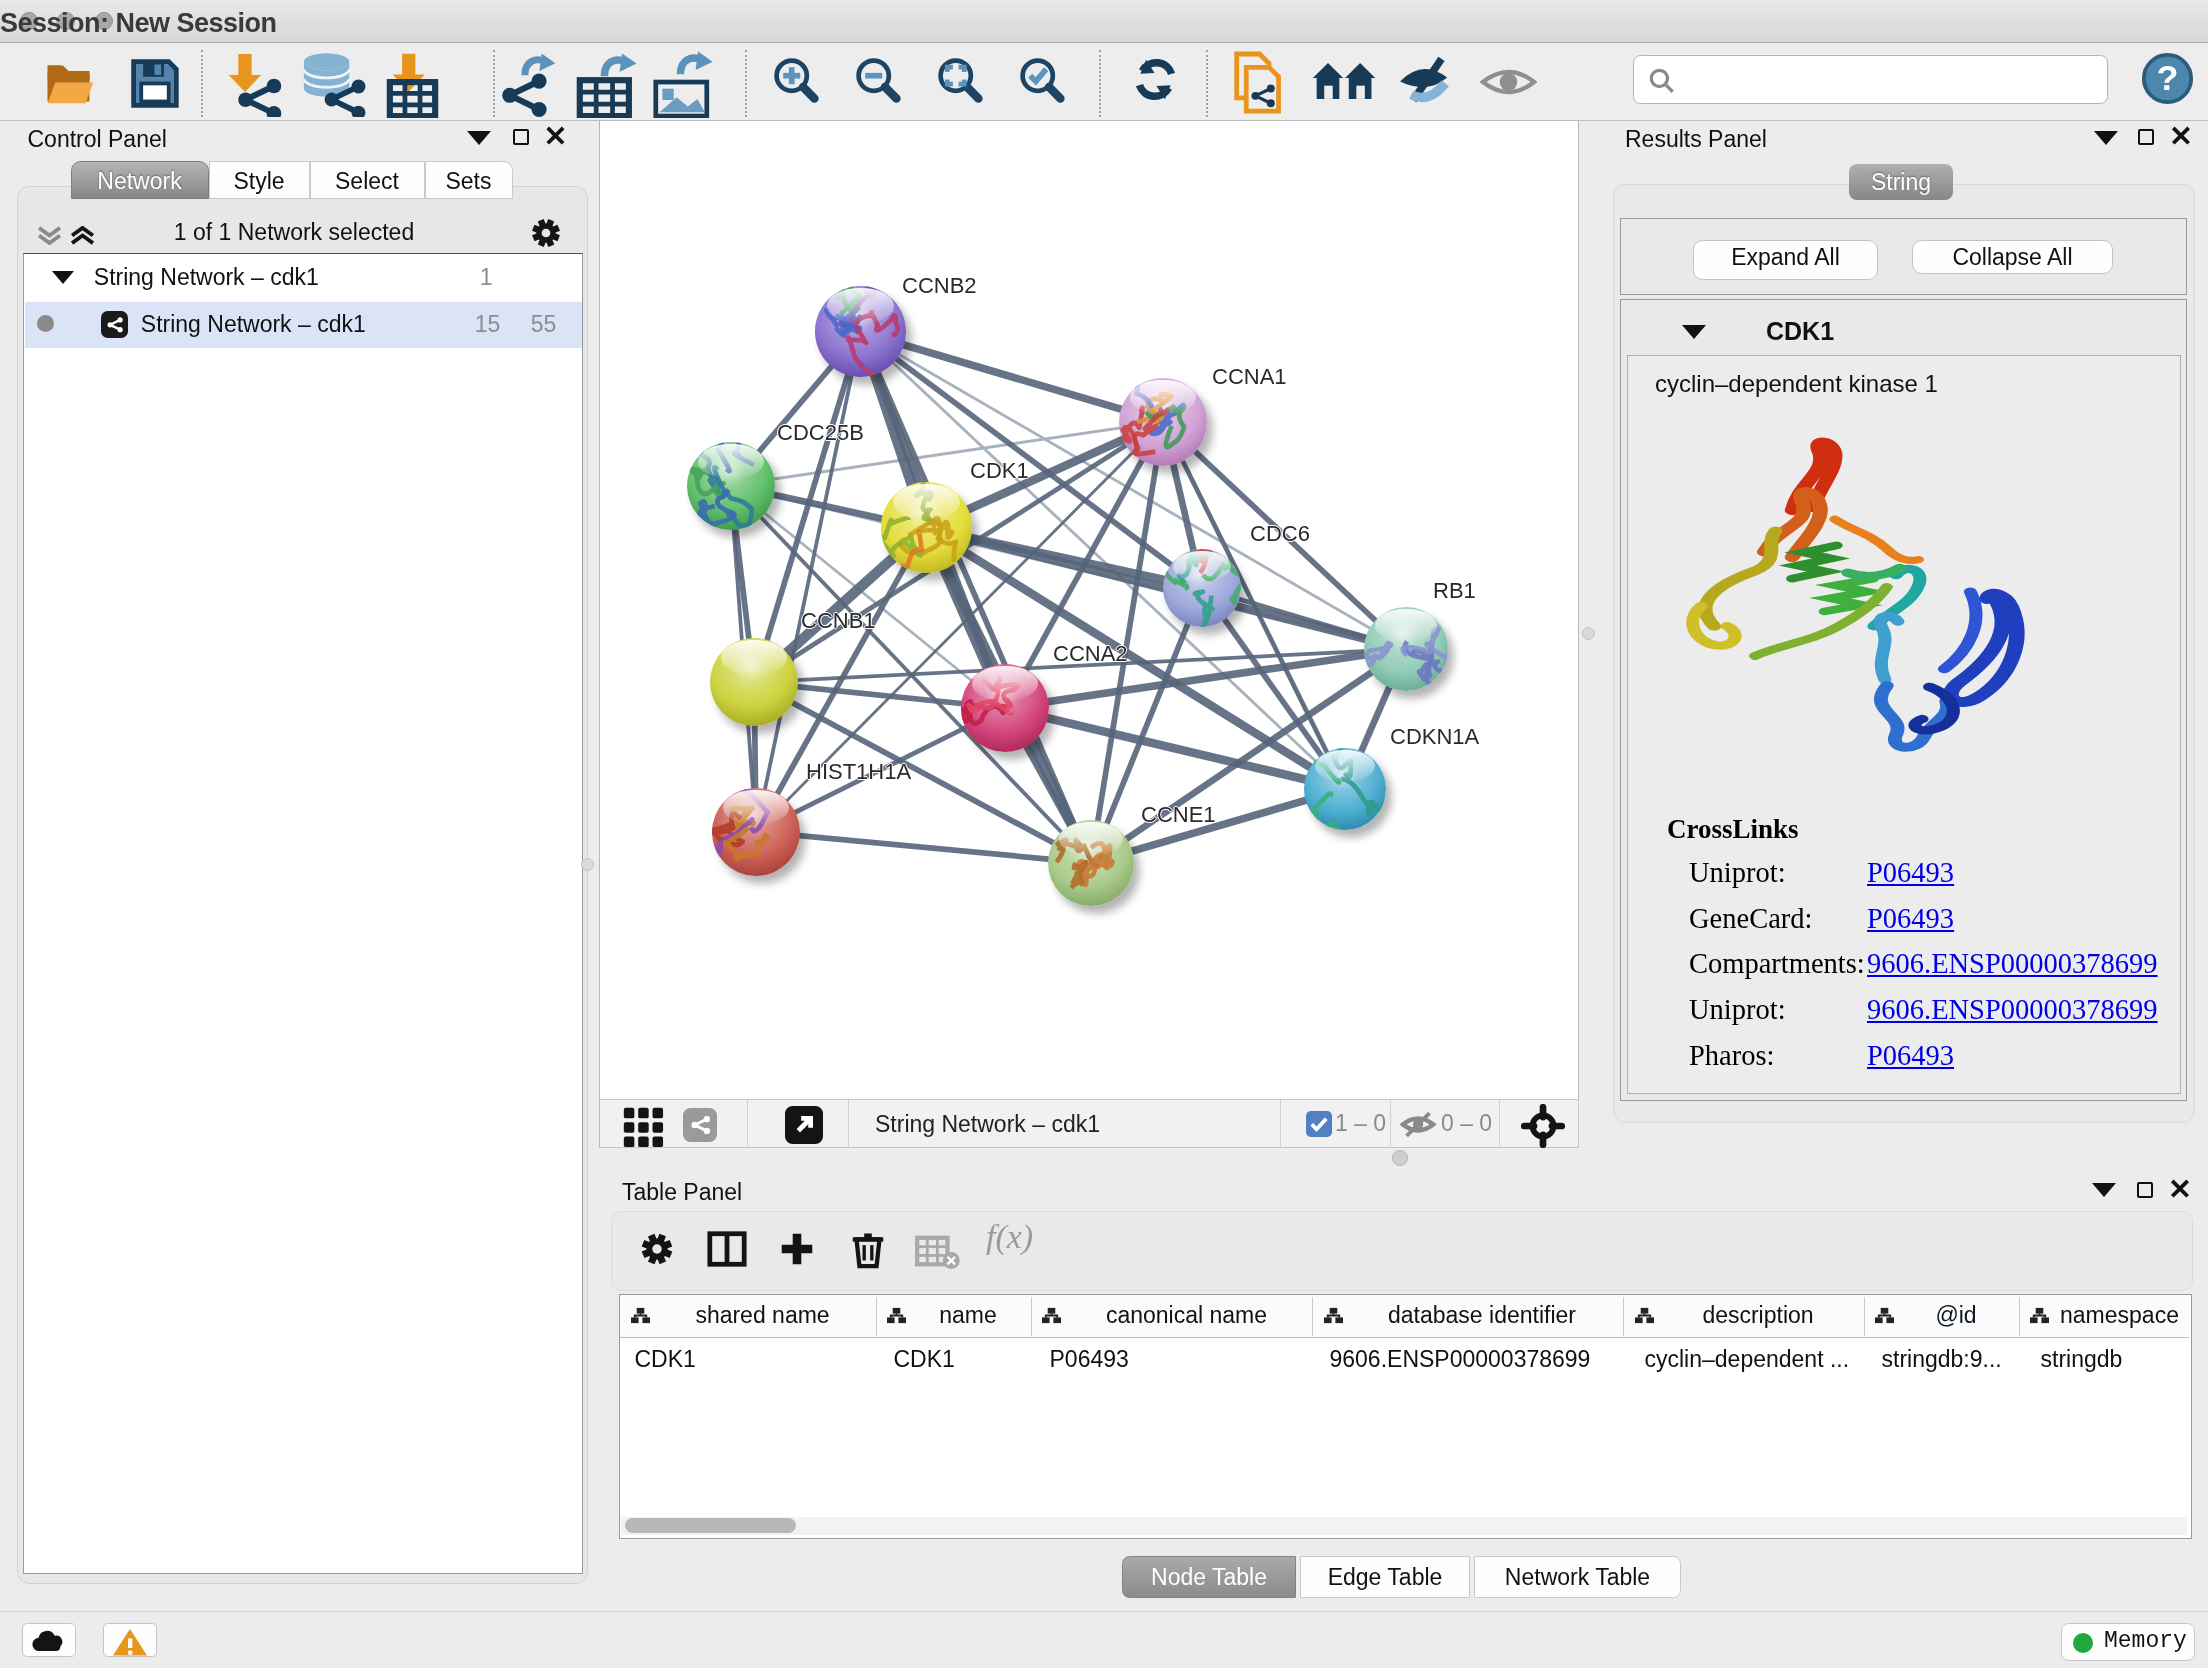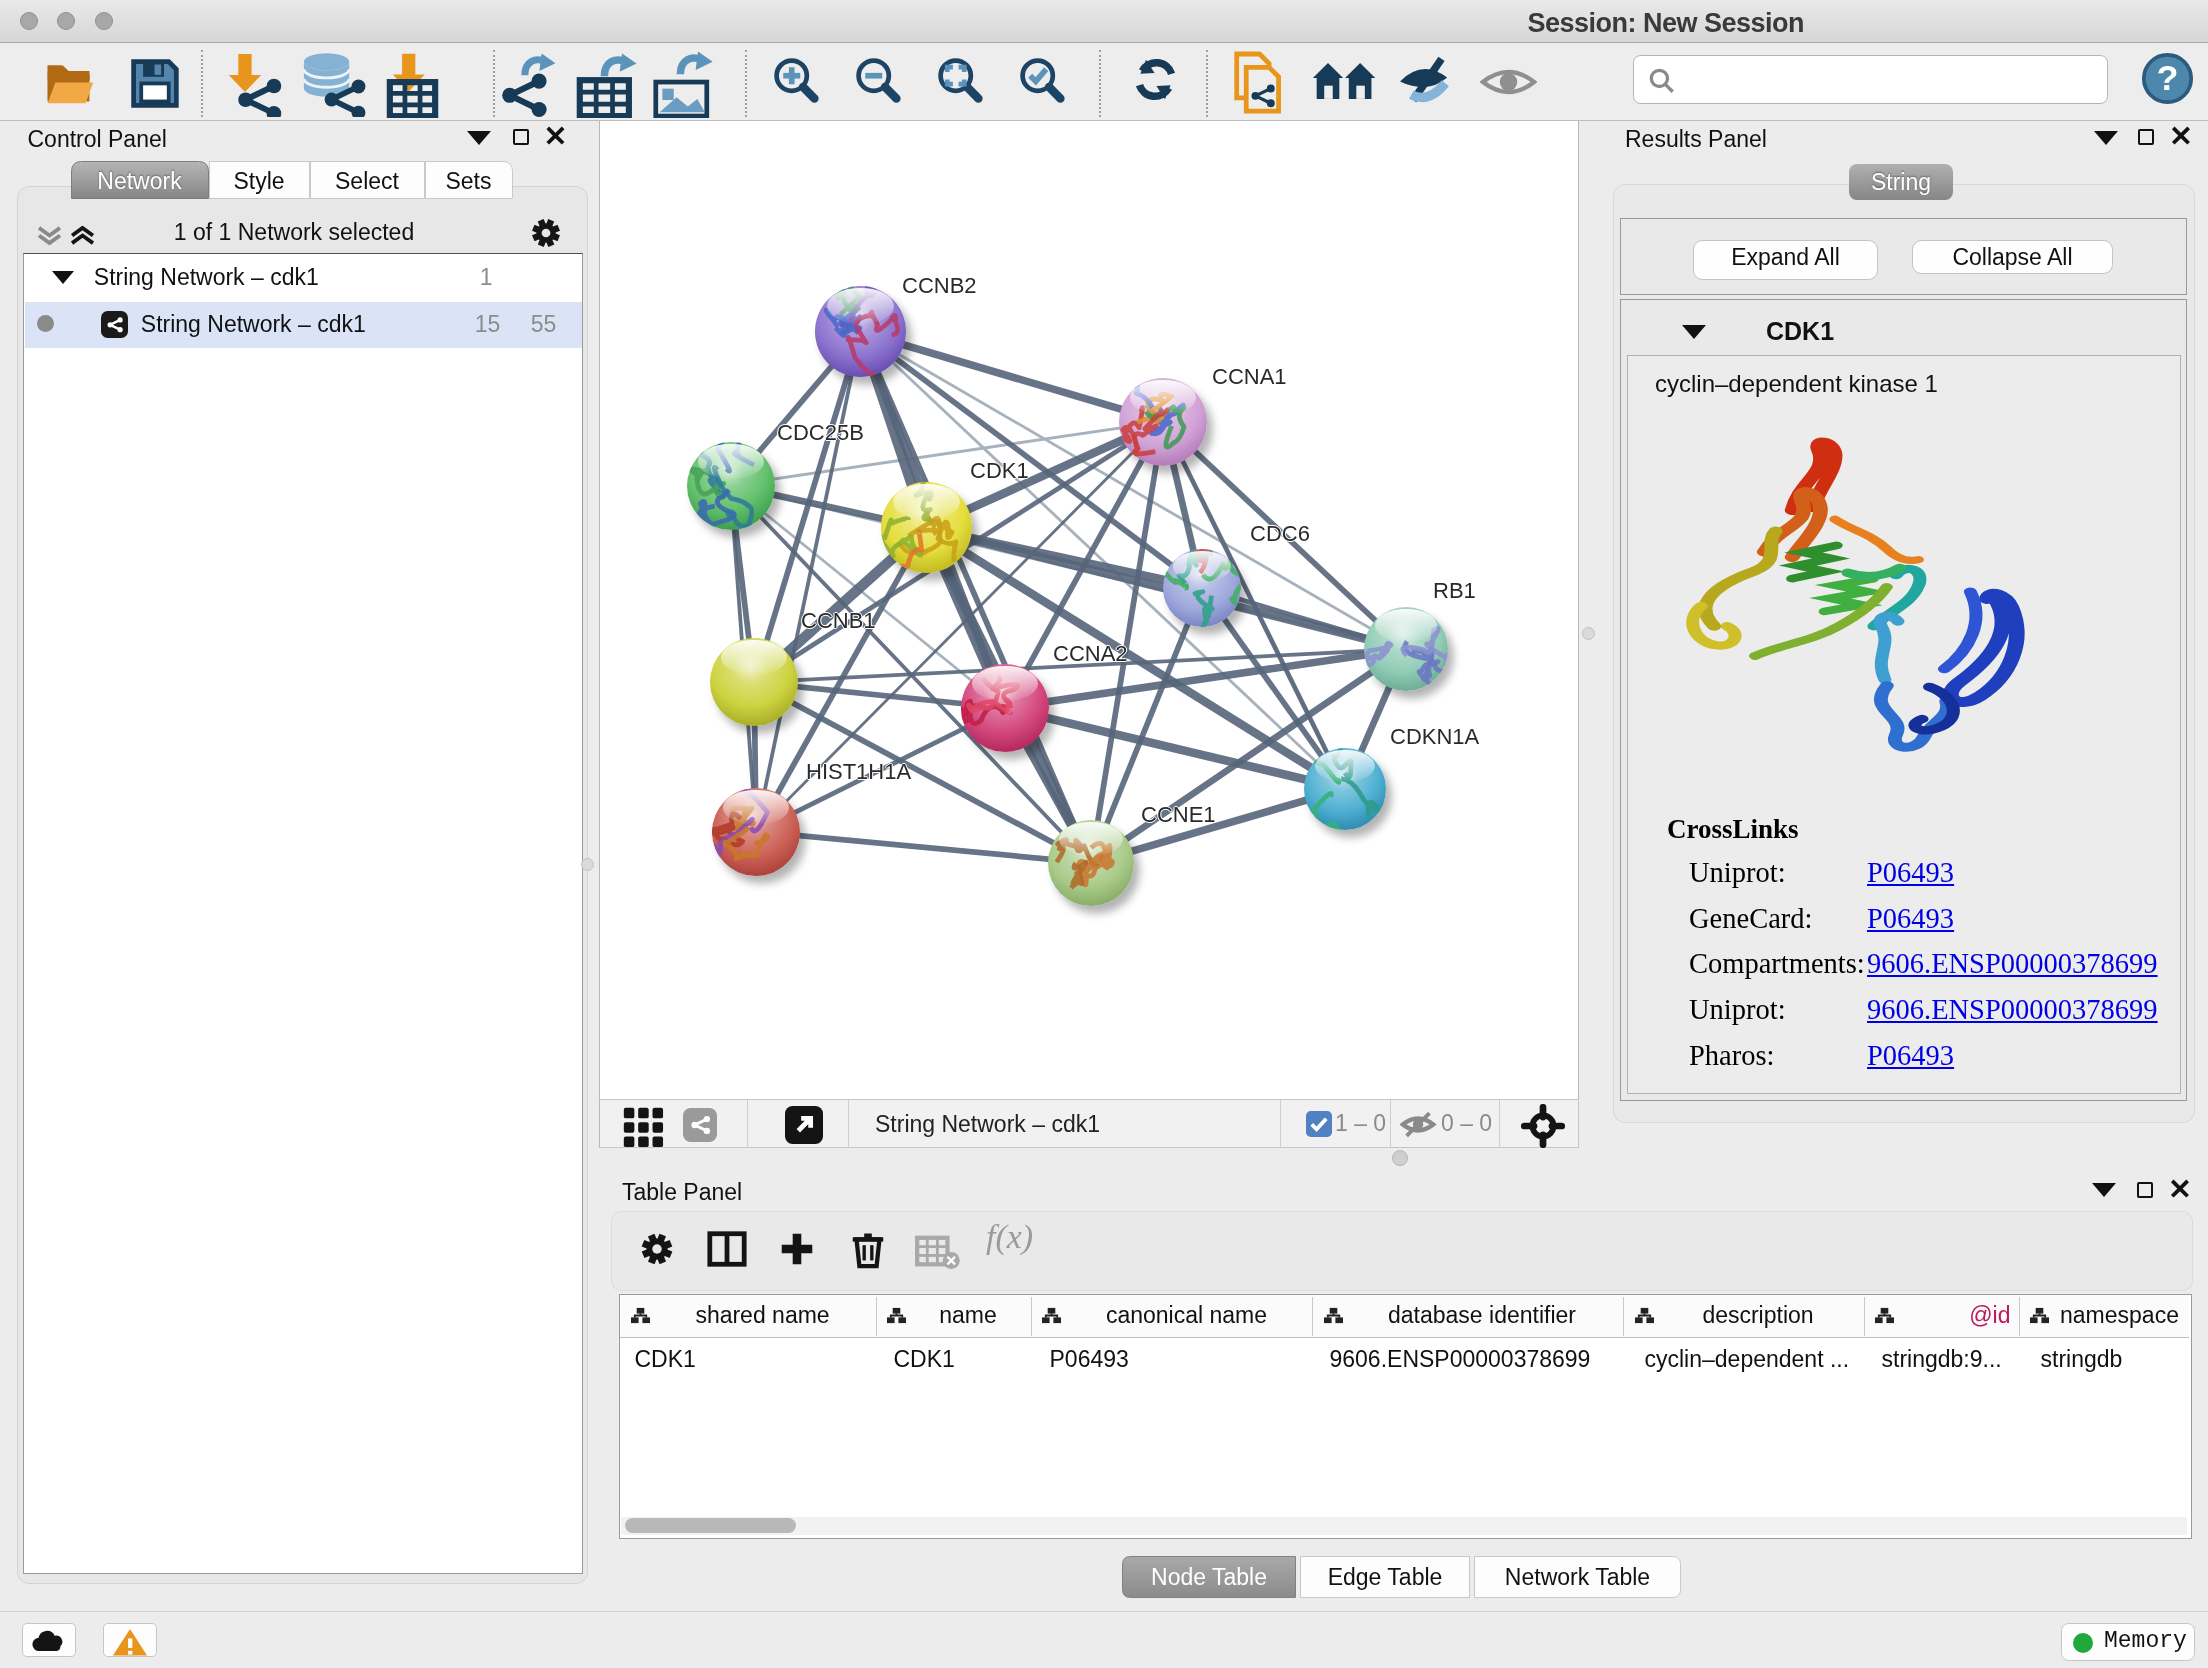--- a/index.html
+++ b/index.html
@@ -1,18 +1,18 @@
 <!DOCTYPE html>
 <html style="font-size:15px"><head><meta charset="utf-8"><title>Session: New Session</title><style>
 *{margin:0;padding:0;box-sizing:border-box;}
 html,body{width:2208px;height:1668px;font-family:"Liberation Sans",sans-serif;background:#ececec;overflow:hidden;}
 .abs{position:absolute;}
 #titlebar{left:0;top:0;width:2208px;height:43px;background:linear-gradient(#e9e9e9,#d6d6d6);border-bottom:1px solid #ababab;}
 .tl{top:12.4px;width:18px;height:18px;border-radius:50%;background:#a8a8a8;border:1px solid #909090;}
-#title{width:1804px;top:7.6px;text-align:right;font-size:27px;color:#3a3a3a;font-weight:bold;letter-spacing:-0.5px;}
+#title{width:1804px;top:7.6px;text-align:left;font-size:27px;color:#3a3a3a;font-weight:bold;letter-spacing:-0.5px;}
 #toolbar{left:0;top:44px;width:2208px;height:77px;background:#ededed;border-bottom:1px solid #bcbcbc;}
 .sep{top:5.7px;height:67px;width:0;border-left:2.9px dotted #9f9f9f;}
 #searchbox{left:1633px;top:10.5px;width:475px;height:49px;background:#fff;border:1.9px solid #b3b3b3;border-radius:7.6px;}
 #main{left:0;top:121px;width:2208px;height:1490px;background:#ececec;}
 
 #cpanel{left:9.5px;top:0px;width:587px;height:1490px;background:#ececec;}
 .phead{font-size:23px;color:#111;}
 .ptri{width:0;height:0;border-left:12.4px solid transparent;border-right:12.4px solid transparent;border-top:14.3px solid #111;}
 .psq{width:16px;height:16px;border:2.4px solid #111;border-radius:1.9px;background:transparent;}
 .px{font-size:28.5px;color:#111;font-weight:bold;}
@@ -579,21 +579,21 @@
           <path d="M10,8 L10,10 M4,12 L4,10 L16,10 L16,12" stroke="#222" stroke-width="2" fill="none"></path>
         </svg>
 <div class="abs" style="left:1041px;top:6.7px;width:195px;text-align:center;font-size:23px;color:#111">description</div>
 <div class="abs thsep" style="left:1244px"></div>
 <svg class="abs" style="left:1255px;top:11.4px" width="19" height="19" viewBox="0 0 20 20">
           <rect x="6" y="2" width="8" height="6" fill="#222"></rect>
           <rect x="0" y="12" width="8" height="6" fill="#222"></rect>
           <rect x="12" y="12" width="8" height="6" fill="#222"></rect>
           <path d="M10,8 L10,10 M4,12 L4,10 L16,10 L16,12" stroke="#222" stroke-width="2" fill="none"></path>
         </svg>
-<div class="abs" style="left:1282px;top:6.7px;width:109px;text-align:right;font-size:23px;color:#be185d">@id</div>
+<div class="abs" style="left:1282px;top:6.7px;width:109px;text-align:center;font-size:23px;color:#0f172a">@id</div>
 <div class="abs thsep" style="left:1399px"></div>
 <svg class="abs" style="left:1410px;top:11.4px" width="19" height="19" viewBox="0 0 20 20">
           <rect x="6" y="2" width="8" height="6" fill="#222"></rect>
           <rect x="0" y="12" width="8" height="6" fill="#222"></rect>
           <rect x="12" y="12" width="8" height="6" fill="#222"></rect>
           <path d="M10,8 L10,10 M4,12 L4,10 L16,10 L16,12" stroke="#222" stroke-width="2" fill="none"></path>
         </svg>
 <div class="abs" style="left:1437px;top:6.7px;width:126px;text-align:center;font-size:23px;color:#111">namespace</div>
 <div class="abs td" style="left:15px;top:51px">CDK1</div>
 <div class="abs td" style="left:274px;top:51px">CDK1</div>

